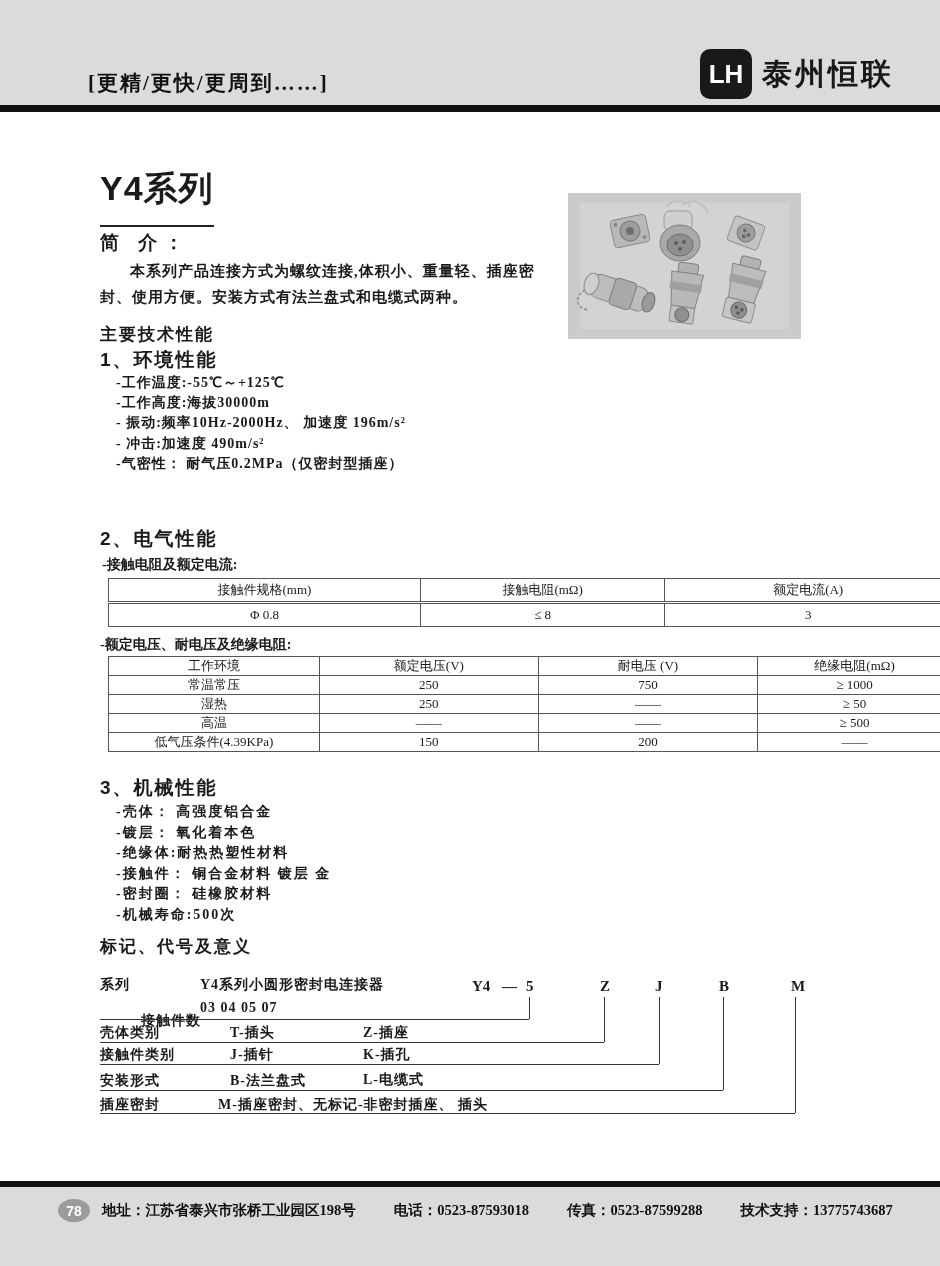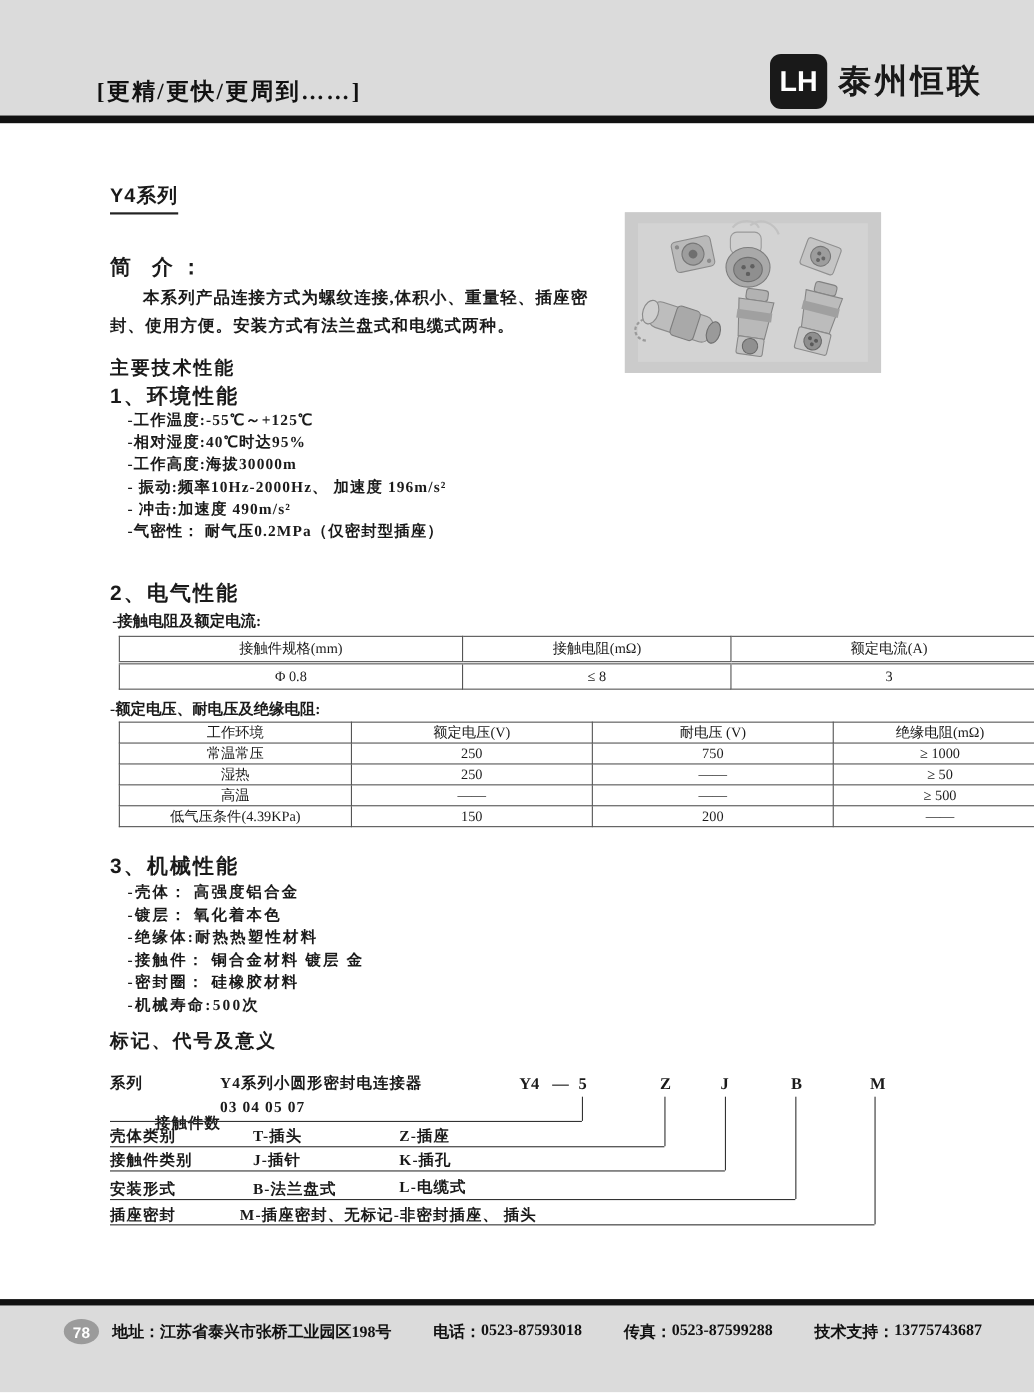--- a/index.html
+++ b/index.html
@@ -9,22 +9,22 @@
   .top-band{position:absolute;top:0;left:0;width:940px;height:105px;background:#dbdbdb;}
   .tagline{position:absolute;left:88px;bottom:8px;font-family:"Liberation Serif",serif;
            font-weight:bold;font-size:21px;letter-spacing:2px;color:#111;}
   .logo{position:absolute;right:46px;bottom:6px;display:flex;align-items:center;gap:10px;}
   .logo-mark{width:52px;height:50px;background:#191919;border-radius:10px;color:#fff;
              display:flex;align-items:center;justify-content:center;font-weight:bold;
              font-size:26px;font-family:"Liberation Sans",sans-serif;}
   .logo-text{font-size:30px;font-weight:bold;letter-spacing:3px;color:#191919;}
   .black-bar-top{position:absolute;top:105px;left:0;width:940px;height:7px;background:#111;}
   
-  .title{position:absolute;left:100px;top:166px;font-size:18px;font-weight:bold;
-         letter-spacing:1px;border-bottom:2px solid #222;padding-bottom:3px;}
+  .title{position:absolute;left:100px;top:166px;font-size:34px;font-weight:bold;
+         letter-spacing:1px;border-bottom:2px solid #222;padding-bottom:13px;}
   .photo{position:absolute;left:568px;top:193px;width:233px;height:146px;background:#cbcbcb;}
   .intro-heading{position:absolute;left:100px;top:230px;font-size:19px;font-weight:bold;letter-spacing:7px;}
   .intro-text{position:absolute;left:100px;top:258px;width:448px;font-size:15px;line-height:1.75;
               text-indent:2em;font-family:"Liberation Serif",serif;font-weight:bold;letter-spacing:1px;}
   
   .tech-heading{position:absolute;left:100px;top:323px;font-size:17px;font-weight:bold;letter-spacing:2px;}
   .env-heading{position:absolute;left:100px;top:347px;font-size:19px;font-weight:bold;letter-spacing:2px;text-align:right;}
   .env-list{position:absolute;left:116px;top:373px;font-size:14px;font-family:"Liberation Serif",serif;
             font-weight:bold;}
   .env-list div{height:20.2px;line-height:20.2px;letter-spacing:1px;}
@@ -142,21 +142,20 @@
   </div>
 
   <div class="intro-heading">简 介：</div>
   <div class="intro-text">本系列产品连接方式为螺纹连接,体积小、重量轻、插座密封、使用方便。安装方式有法兰盘式和电缆式两种。</div>
 
   <div class="tech-heading">主要技术性能</div>
 
   <div class="env-heading">1、环境性能</div>
   <div class="env-list">
     <div>-工作温度:-55℃～+125℃</div>
-    <div>-相对湿度:40℃时达95%</div>
     <div>-工作高度:海拔30000m</div>
     <div>- 振动:频率10Hz-2000Hz、 加速度 196m/s²</div>
     <div>- 冲击:加速度 490m/s²</div>
     <div>-气密性： 耐气压0.2MPa（仅密封型插座）</div>
   </div>
 
   <div class="elec-heading">2、电气性能</div>
   <div class="tbl-label t1-label">-接触电阻及额定电流:</div>
 
   <table class="table1">

